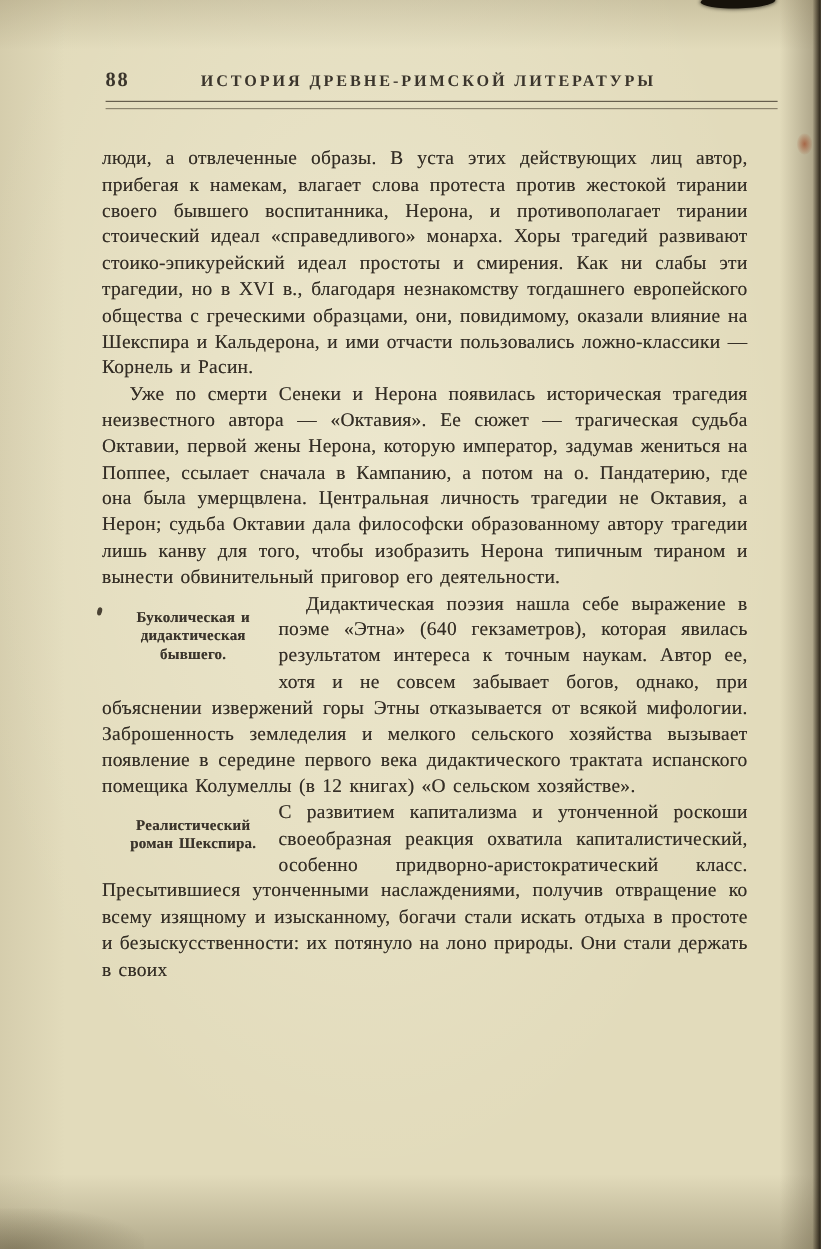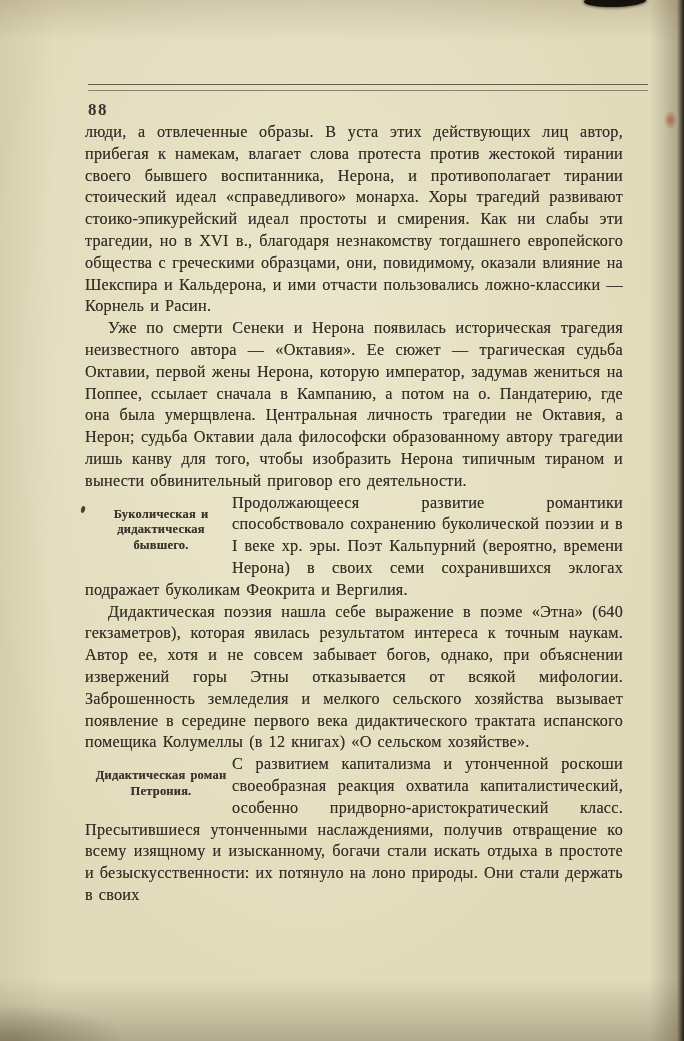--- a/index.html
+++ b/index.html
@@ -37,21 +37,21 @@
   }
   .speck-left {
     position: absolute; left: 81px; top: 506px; width: 4px; height: 7px;
     background: #4a4234; border-radius: 50% 50% 50% 60%; transform: rotate(14deg);
   }
   .corner-shade {
     position: absolute; left: 0; bottom: 0; width: 120px; height: 34px;
     background: radial-gradient(ellipse at 10% 100%, rgba(90,80,55,0.45), rgba(90,80,55,0) 75%);
   }
   
-  .header { position: absolute; top: 57px; left: 0; width: 684px; height: 24px; margin-top: 43px; }
+  .header { position: absolute; top: 57px; left: 0; width: 684px; height: 24px; }
   .pageno {
     position: absolute; left: 88px; top: 0;
     font-size: 17px; font-weight: bold; letter-spacing: 1.5px; color: #3b352c;
   }
   .running-title {
     position: absolute; left: 120px; right: 90px; top: 3px;
     text-align: center;
     font-size: 13.5px; font-weight: bold; letter-spacing: 2.4px;
     color: #3b352c; white-space: nowrap;
   }
@@ -84,36 +84,36 @@
     text-indent: 0; color: #3a342b;
   }
 </style>
 </head>
 <body>
 
 <div class="page">
 
   <div class="header">
     <span class="pageno">88</span>
+    <span class="running-title">ИСТОРИЯ ДРЕВНЕ-РИМСКОЙ ЛИТЕРАТУРЫ</span>
   </div>
   <div class="rule"></div>
 
   <div class="body">
     <p>люди, а отвлеченные образы. В уста этих действующих лиц автор, прибегая к намекам, влагает слова протеста против жестокой тирании своего бывшего воспитанника, Нерона, и противополагает тирании стоический идеал «справедливого» монарха. Хоры трагедий развивают стоико-эпикурейский идеал простоты и смирения. Как ни слабы эти трагедии, но в XVI в., благодаря незнакомству тогдашнего европейского общества с греческими образцами, они, повидимому, оказали влияние на Шекспира и Кальдерона, и ими отчасти пользовались ложно-классики — Корнель и Расин.</p>
     <p class="indent">Уже по смерти Сенеки и Нерона появилась историческая трагедия неизвестного автора — «Октавия». Ее сюжет — трагическая судьба Октавии, первой жены Нерона, которую император, задумав жениться на Поппее, ссылает сначала в Кампанию, а потом на о. Пандатерию, где она была умерщвлена. Центральная личность трагедии не Октавия, а Нерон; судьба Октавии дала философски образованному автору трагедии лишь канву для того, чтобы изобразить Нерона типичным тираном и вынести обвинительный приговор его деятельности.</p>
 
     <div class="note-float nf1">
       <div class="note-text">Буколическая и дидактическая бывшего.</div>
     </div>
-    <p>Продолжающееся развитие романтики способствовало сохранению буколической поэзии и в I веке хр. эры. Поэт Кальпурний (вероятно, времени Нерона) в своих семи сохранившихся эклогах подражает буколикам Феокрита и Вергилия.</p>
 
     <p class="indent">Дидактическая поэзия нашла себе выражение в поэме «Этна» (640 гекзаметров), которая явилась результатом интереса к точным наукам. Автор ее, хотя и не совсем забывает богов, однако, при объяснении извержений горы Этны отказывается от всякой мифологии. Заброшенность земледелия и мелкого сельского хозяйства вызывает появление в середине первого века дидактического трактата испанского помещика Колумеллы (в 12 книгах) «О сельском хозяйстве».</p>
 
     <div class="note-float nf2">
-      <div class="note-text">Дидактическая роман Петрония.</div>
+      <div class="note-text">Реалистический роман Шекспира.</div>
     </div>
     <p>С развитием капитализма и утонченной роскоши своеобразная реакция охватила капиталистический, особенно придворно-аристократический класс. Пресытившиеся утонченными наслаждениями, получив отвращение ко всему изящному и изысканному, богачи стали искать отдыха в простоте и безыскусственности: их потянуло на лоно природы. Они стали держать в своих</p>
   </div>
 
   <div class="edge-right"></div>
   <div class="smudge-top"></div>
   <div class="stain-red"></div>
   <div class="speck-left"></div>
   <div class="corner-shade"></div>
 

